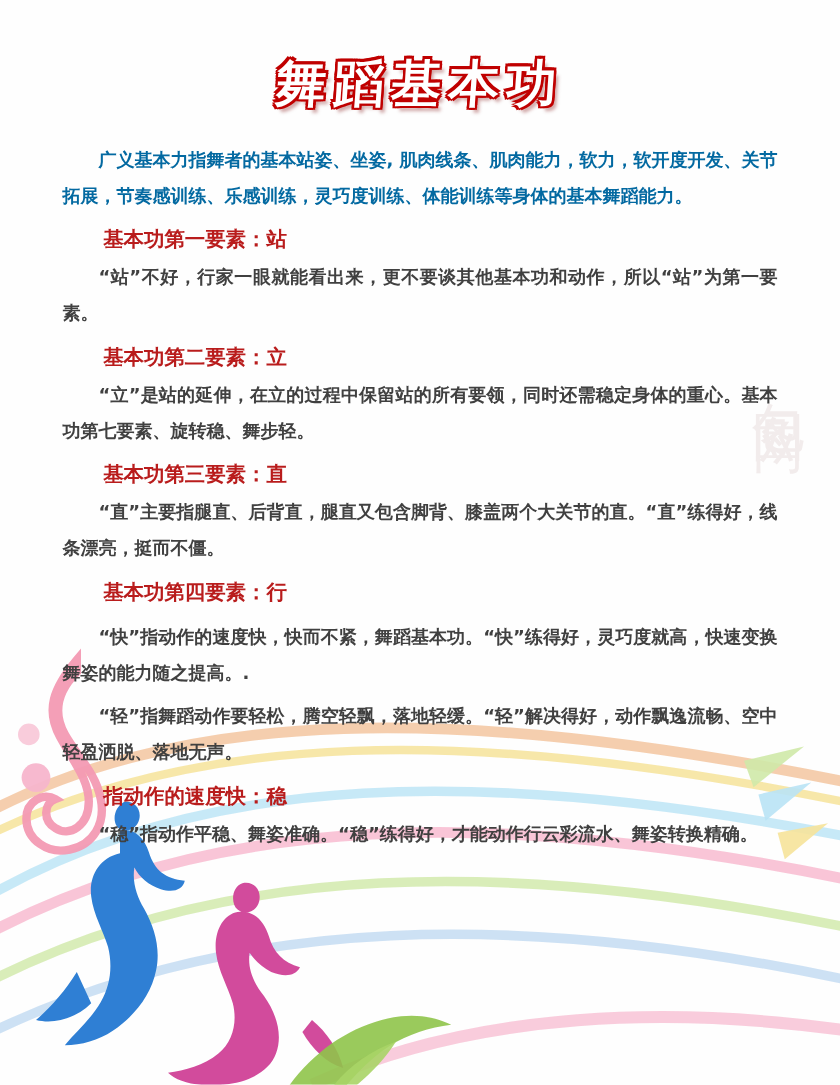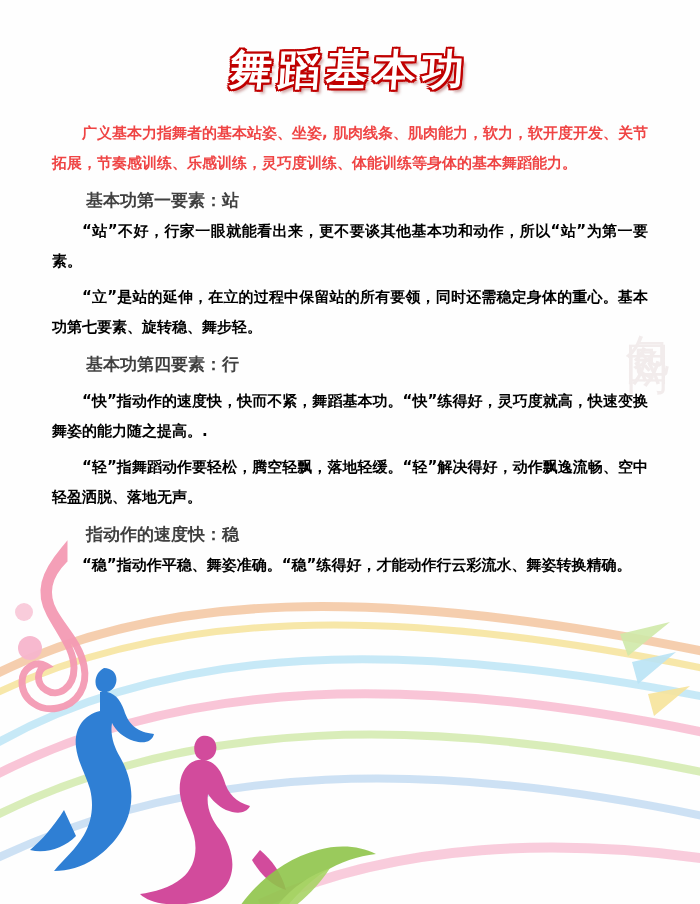--- a/index.html
+++ b/index.html
@@ -108,45 +108,45 @@
       -2px  0px 0 #c00000,
        2px  0px 0 #c00000,
        4px  4px 3px rgba(120,0,0,0.35);
     transform: skewX(-4deg);
   }
 
   .intro {
     font-family: "DejaVu Sans", sans-serif;
     font-size: 15px;
     line-height: 30px;
-    color: #ef4444;
+    color: #0369a1;
     text-align: justify;
     text-indent: 30px;
     margin: 4px 0 6px 0;
     font-weight: bold;
   }
 
   .section {
     margin-top: 6px;
   }
   .section-heading {
     font-family: "DejaVu Sans", sans-serif;
     font-size: 17px;
     font-weight: bold;
-    color: #404040;
+    color: #b91c1c;
     line-height: 32px;
     text-indent: 34px;
     margin: 0;
   }
   .section-body {
     font-family: "DejaVu Sans", sans-serif;
     font-size: 15px;
     font-weight: bold;
     line-height: 30px;
-    color: #000000;
+    color: #404040;
     text-align: justify;
     text-indent: 30px;
     margin: 0;
   }
 </style>
 </head>
 <body>
 
 <div class="page">
 
@@ -199,23 +199,28 @@
     </div>
 
     <p class="intro">广义基本力指舞者的基本站姿、坐姿, 肌肉线条、肌肉能力，软力，软开度开发、关节拓展，节奏感训练、乐感训练，灵巧度训练、体能训练等身体的基本舞蹈能力。</p>
 
     <div class="section">
       <p class="section-heading">基本功第一要素：站</p>
       <p class="section-body">“站”不好，行家一眼就能看出来，更不要谈其他基本功和动作，所以“站”为第一要素。</p>
     </div>
 
     <div class="section">
+      <p class="section-heading">基本功第二要素：立</p>
       <p class="section-body">“立”是站的延伸，在立的过程中保留站的所有要领，同时还需稳定身体的重心。基本功第七要素、旋转稳、舞步轻。</p>
     </div>
 
+    <div class="section">
+      <p class="section-heading">基本功第三要素：直</p>
+      <p class="section-body">“直”主要指腿直、后背直，腿直又包含脚背、膝盖两个大关节的直。“直”练得好，线条漂亮，挺而不僵。</p>
+    </div>
 
     <div class="section">
       <p class="section-heading">基本功第四要素：行</p>
     </div>
 
     <div class="section">
     </div>
 
     <div class="section">
       <p class="section-body">“快”指动作的速度快，快而不紧，舞蹈基本功。“快”练得好，灵巧度就高，快速变换舞姿的能力随之提高。.</p>

